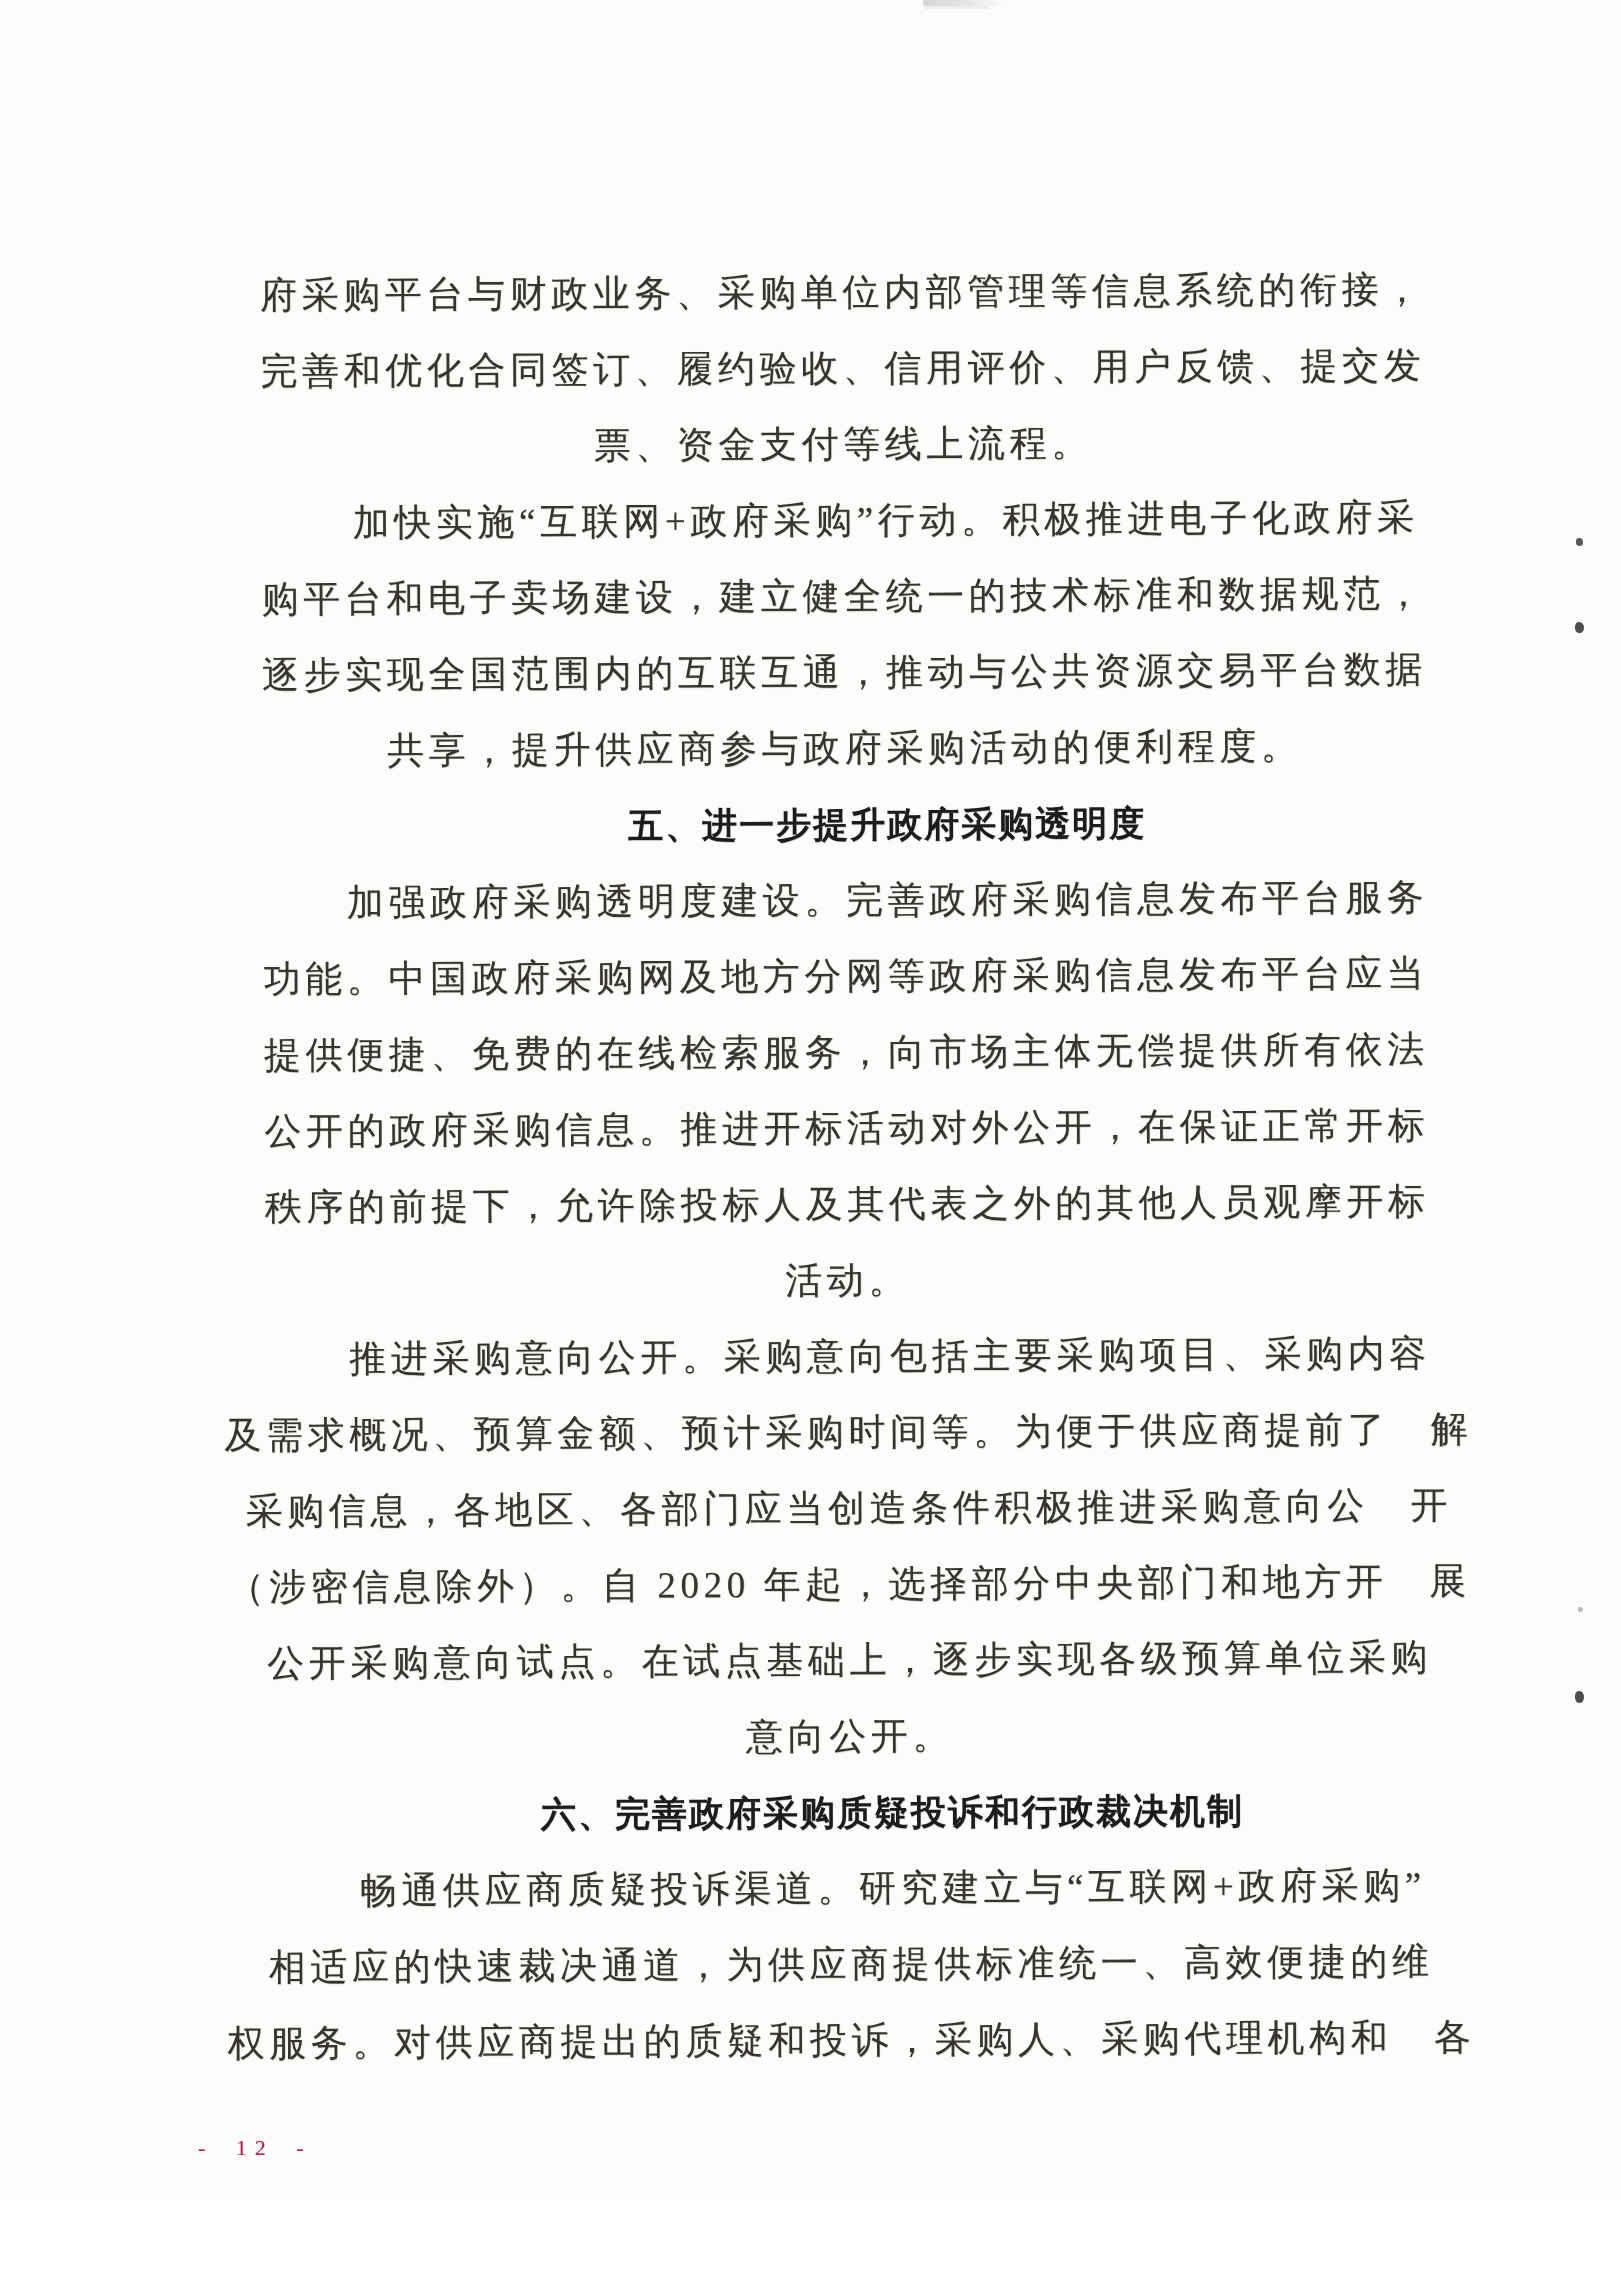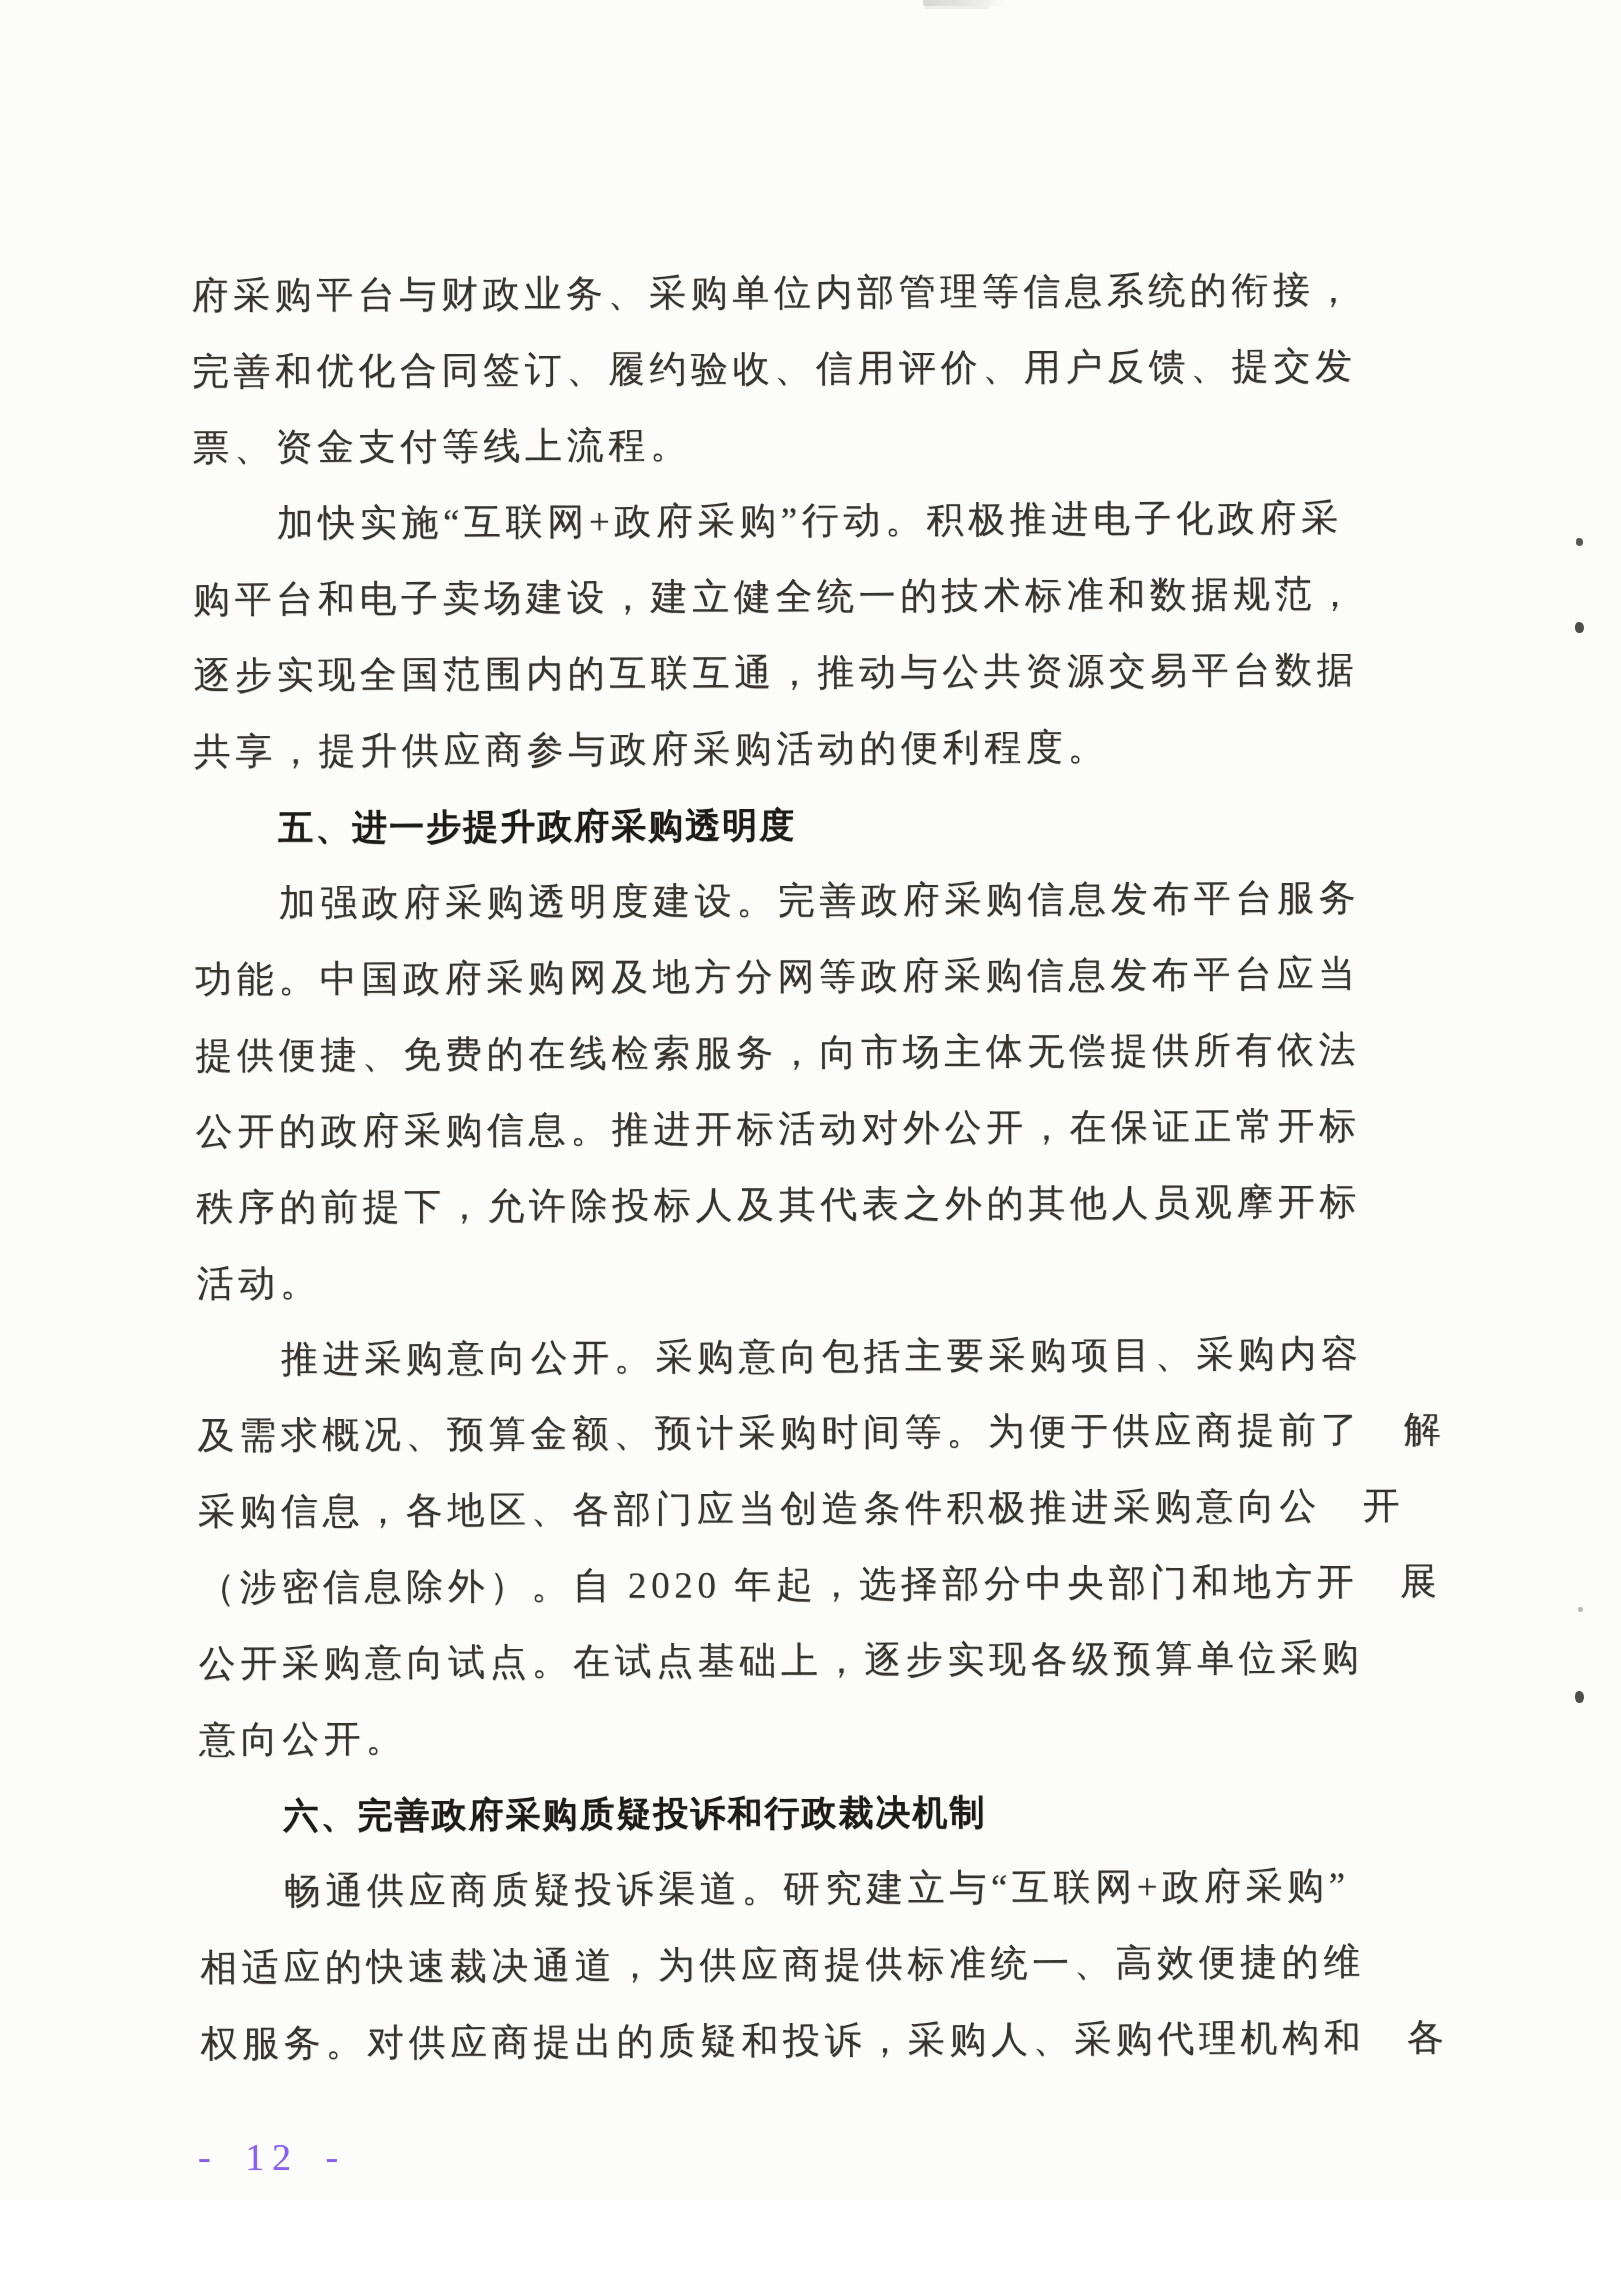--- a/index.html
+++ b/index.html
@@ -3,20 +3,21 @@
 <meta charset="utf-8">
 <style>
   html, body { margin: 0; padding: 0; }
   .page {
     position: relative;
     width: 1622px;
     height: 2200px;
     background: #fcfcfa;
     overflow: hidden;
     font-family: "Liberation Serif", "DejaVu Serif", serif;
+    text-align: center;
   }
   .text-block {
     position: absolute;
     left: 196px;
     top: 258px;
     width: 1302px;
     font-size: 37px;
     letter-spacing: 4.6px;
     line-height: 76px;
     color: #37342f;
@@ -34,24 +35,24 @@
     font-weight: bold;
     font-size: 35px;
     letter-spacing: 2px;
     color: #1e1c1a;
     text-shadow: 0.3px 0.5px 0.8px rgba(40,38,36,0.45);
   }
   .page-number {
     position: absolute;
     left: 198px;
     top: 2135px;
-    font-size: 38px;
+    font-size: 22px;
     letter-spacing: 7.9px;
     word-spacing: 9.2px;
-    color: #8b5cf6;
+    color: #be185d;
     text-shadow: 0.3px 0.4px 0.9px rgba(60,58,54,0.35);
   }
   .speck {
     position: absolute;
     background: #3c3b39;
     border-radius: 45% 55% 50% 50%;
   }
   .speck-1 { left: 1576px; top: 538px;  width: 7.2px; height: 7.9px; opacity: 0.85; }
   .speck-2 { left: 1575px; top: 622px;  width: 8.5px; height: 11px; opacity: 0.9; }
   .speck-3 { left: 1578px; top: 1607px; width: 4.6px;  height: 4.6px;  opacity: 0.35; }

